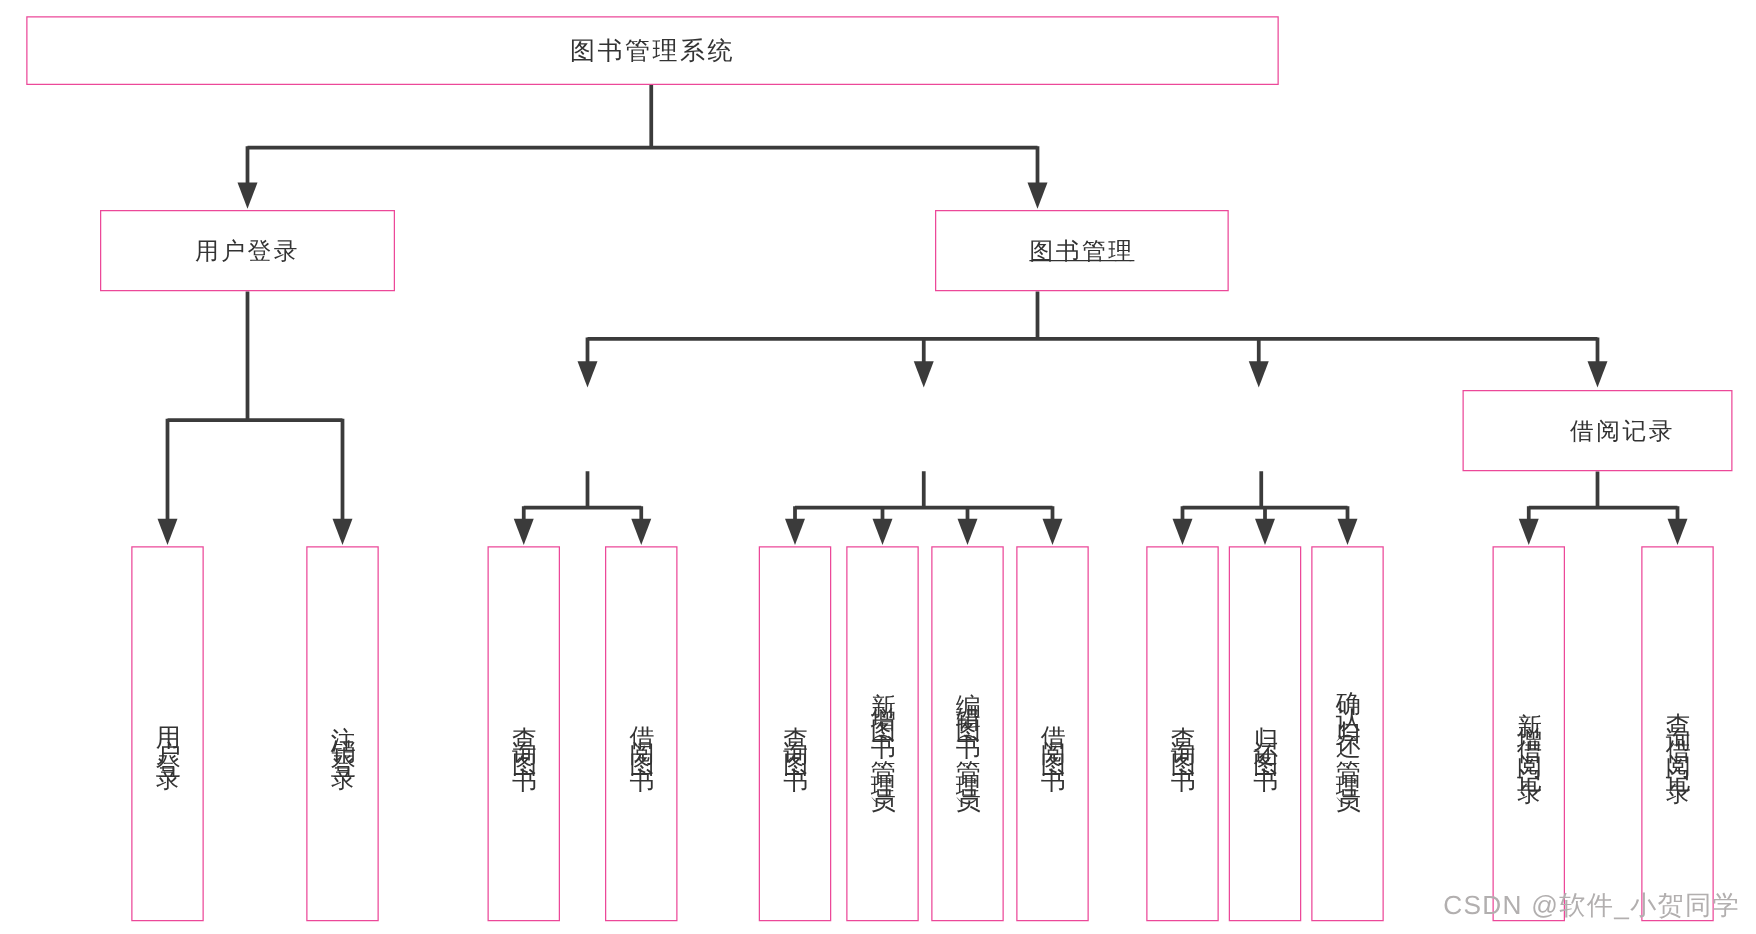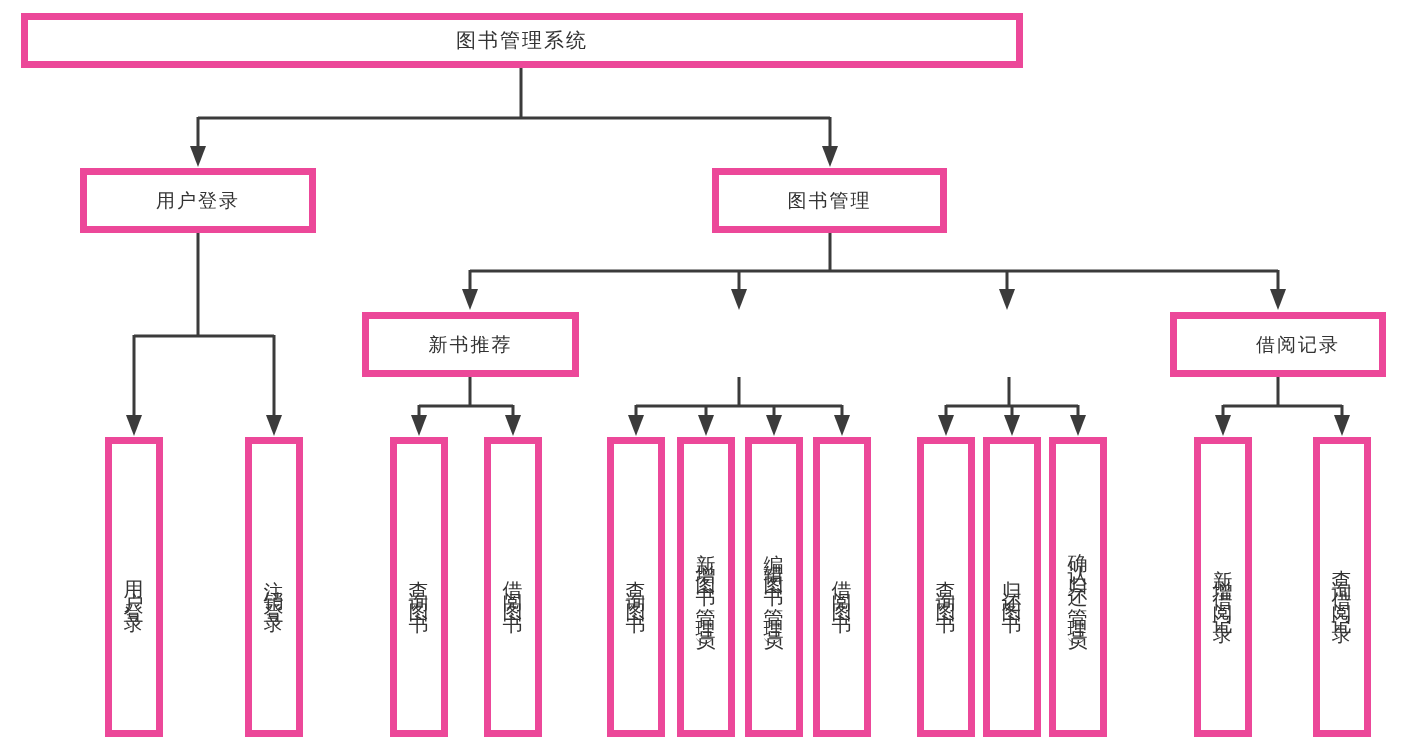--- a/index.html
+++ b/index.html
@@ -13,21 +13,21 @@
   }
   svg.connectors {
     position: absolute;
     left: 0; top: 0;
     width: 1405px; height: 747px;
     z-index: 1;
   }
   .node {
     position: absolute;
     box-sizing: border-box;
-    border: 7px solid #ec4899;
+    border: 1px solid #ec4899;
     background: #ffffff;
     color: #333333;
     display: flex;
     align-items: center;
     justify-content: center;
     z-index: 2;
   }
   .node.h { font-size: 19px; letter-spacing: 2px; }
   .node.root { left: 21px; top: 13px; width: 1002px; height: 55px; font-size: 20px; }
   .node.leaf { top: 437px; width: 58px; height: 300px; }
@@ -93,23 +93,22 @@
       <polygon points="1004,415 1020,415 1012,436"></polygon>
       <polygon points="1070,415 1086,415 1078,436"></polygon>
       <polygon points="1215,415 1231,415 1223,436"></polygon>
       <polygon points="1334,415 1350,415 1342,436"></polygon>
     </g>
   </svg>
 
   <div class="node root h">图书管理系统</div>
 
   <div class="node h" style="left:80px; top:168px; width:236px; height:65px;">用户登录</div>
-  <div class="node h" style="left:712px; top:168px; width:235px; height:65px;">图书管理</div>
+  <div class="node h" style="left:748px; top:168px; width:235px; height:65px;text-decoration:underline;">图书管理</div>
 
-  <div class="node h" style="left:362px; top:312px; width:217px; height:65px;">新书推荐</div>
   <div class="node h" style="left:1170px; top:312px; width:216px; height:65px;padding-left:40px;">借阅记录</div>
 
   <div class="node leaf" style="left:105px;">
     <span class="vtext">用户登录</span>
   </div>
   <div class="node leaf" style="left:245px;">
     <span class="vtext">注销登录</span>
   </div>
 
   <div class="node leaf" style="left:390px;">
@@ -142,14 +141,15 @@
     <span class="vtext">确认归还（管理员）</span>
   </div>
 
   <div class="node leaf" style="left:1194px;">
     <span class="vtext">新增借阅记录</span>
   </div>
   <div class="node leaf" style="left:1313px;">
     <span class="vtext">查询借阅记录</span>
   </div>
 
+  <div class="watermark">CSDN @软件_小贺同学</div>
 
 </div>
 
 </body></html>

